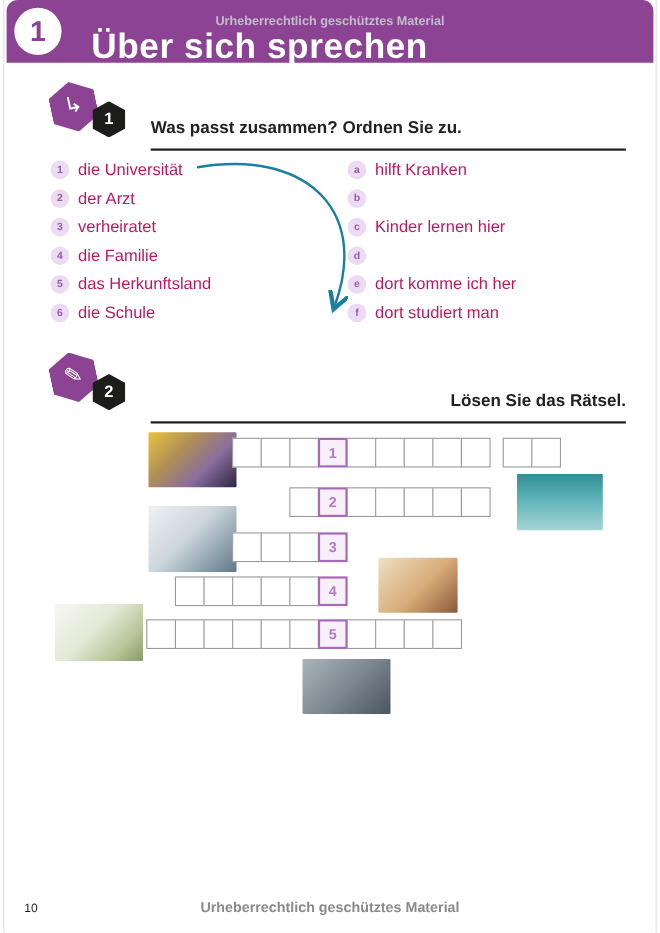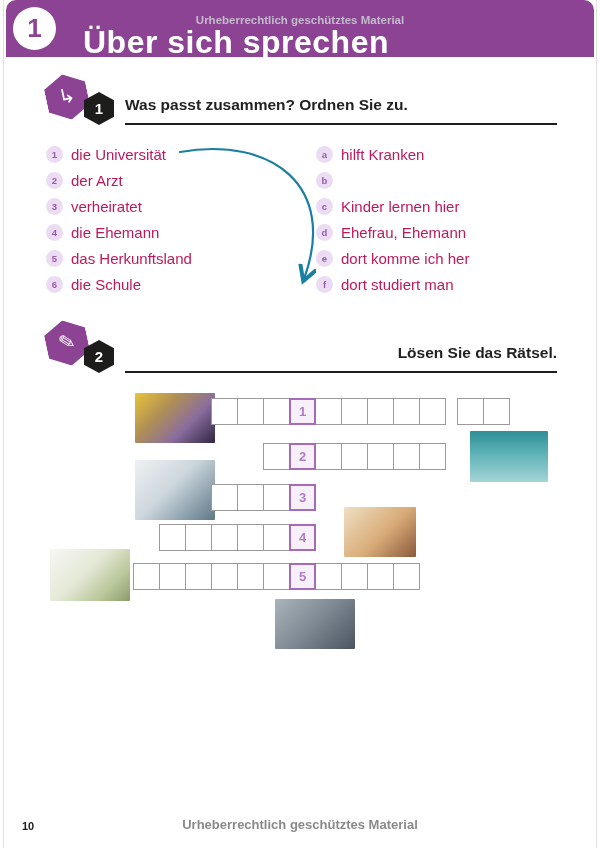--- a/index.html
+++ b/index.html
@@ -15,21 +15,21 @@
   .chapter-title{position:absolute;left:64px;top:11px;margin:13px;font-size:32px;font-weight:bold;color:#fff;letter-spacing:.5px;}
   .watermark-top{position:absolute;left:50%;transform:translateX(-50%);top:14px;font-size:11.5px;font-weight:bold;
       color:#c3bacb;white-space:nowrap;z-index:3;}
 
   
   .hex{clip-path:polygon(50% 0%,100% 25%,100% 75%,50% 100%,0% 75%,0% 25%);}
   .ex-icon{position:absolute;width:42px;height:46px;background:#8c4394;color:#fff;text-align:center;
       line-height:44px;font-size:20px;transform:rotate(-12deg);z-index:1;}
   .ex-num{position:absolute;width:30px;height:33px;background:#1d1d1b;color:#fff;text-align:center;
       line-height:33px;font-size:15px;font-weight:bold;z-index:2;}
-  .ex-title{position:absolute;left:125px;width:432px;margin:0;font-size:15.5px;font-weight:bold;
+  .ex-title{position:absolute;left:125px;width:432px;margin:12px;font-size:15.5px;font-weight:bold;
       border-bottom:2px solid #1d1d1b;padding-bottom:9px;}
   #ex1-icon{left:46px;top:74px;} #ex1-num{left:84px;top:92px;} #ex1-title{top:96px;}
   #ex2-icon{left:46px;top:320px;} #ex2-num{left:84px;top:340px;} #ex2-title{top:344px;text-align:right;}
 
   
   .match-col{position:absolute;top:141px;}
   #match-left{left:46px;width:255px;}
   #match-right{left:316px;width:250px;}
   .match-row{display:flex;align-items:center;height:26px;}
   .badge{flex:0 0 auto;width:17px;height:17px;border-radius:50%;background:#ecdcf3;color:#9b59ad;
@@ -58,21 +58,21 @@
   .p-doctor{left:135px;top:72px;width:80px;height:60px;
       background:linear-gradient(135deg,#eef1f4 0%,#cdd6dc 45%,#8fa3af 75%,#5f7786 100%);}
   .p-classroom{left:344px;top:119px;width:72px;height:50px;
       background:linear-gradient(135deg,#efe0c2 0%,#d8ab78 55%,#8a5a3a 100%);}
   .p-wedding{left:50px;top:161px;width:80px;height:52px;
       background:linear-gradient(135deg,#f7f7f2 0%,#e3e8d6 45%,#b9c79a 75%,#8a9b6a 100%);}
   .p-father{left:275px;top:211px;width:80px;height:50px;
       background:linear-gradient(135deg,#aab4bb 0%,#7d8892 50%,#4a5560 100%);}
 
   
-  .page-num{position:absolute;left:22px;top:820px;font-size:11px;font-weight:bold;color:#1d1d1b;}
+  .page-num{position:absolute;left:22px;top:820px;font-size:11px;font-weight:normal;color:#1d1d1b;}
   .watermark-bottom{position:absolute;left:0;right:0;top:817px;text-align:center;font-size:13px;
       font-weight:bold;color:#8a8a8a;}
 </style>
 </head>
 <body>
 
 <div class="page">
 
   <header class="chapter-header">
     <div class="chapter-circle">
@@ -96,21 +96,21 @@
       <div class="match-row">
         <span class="badge">2</span>
         <span class="match-text">der Arzt</span>
       </div>
       <div class="match-row">
         <span class="badge">3</span>
         <span class="match-text">verheiratet</span>
       </div>
       <div class="match-row">
         <span class="badge">4</span>
-        <span class="match-text">die Ehemann</span>
+        <span class="match-text">die Familie</span>
       </div>
       <div class="match-row">
         <span class="badge">5</span>
         <span class="match-text">das Herkunftsland</span>
       </div>
       <div class="match-row">
         <span class="badge">6</span>
         <span class="match-text">die Schule</span>
       </div>
     </div>
@@ -121,21 +121,20 @@
       </div>
       <div class="match-row">
         <span class="badge">b</span>
       </div>
       <div class="match-row">
         <span class="badge">c</span>
         <span class="match-text">Kinder lernen hier</span>
       </div>
       <div class="match-row">
         <span class="badge">d</span>
-        <span class="match-text">Ehefrau, Ehemann</span>
       </div>
       <div class="match-row">
         <span class="badge">e</span>
         <span class="match-text">dort komme ich her</span>
       </div>
       <div class="match-row">
         <span class="badge">f</span>
         <span class="match-text">dort studiert man</span>
       </div>
     </div>

